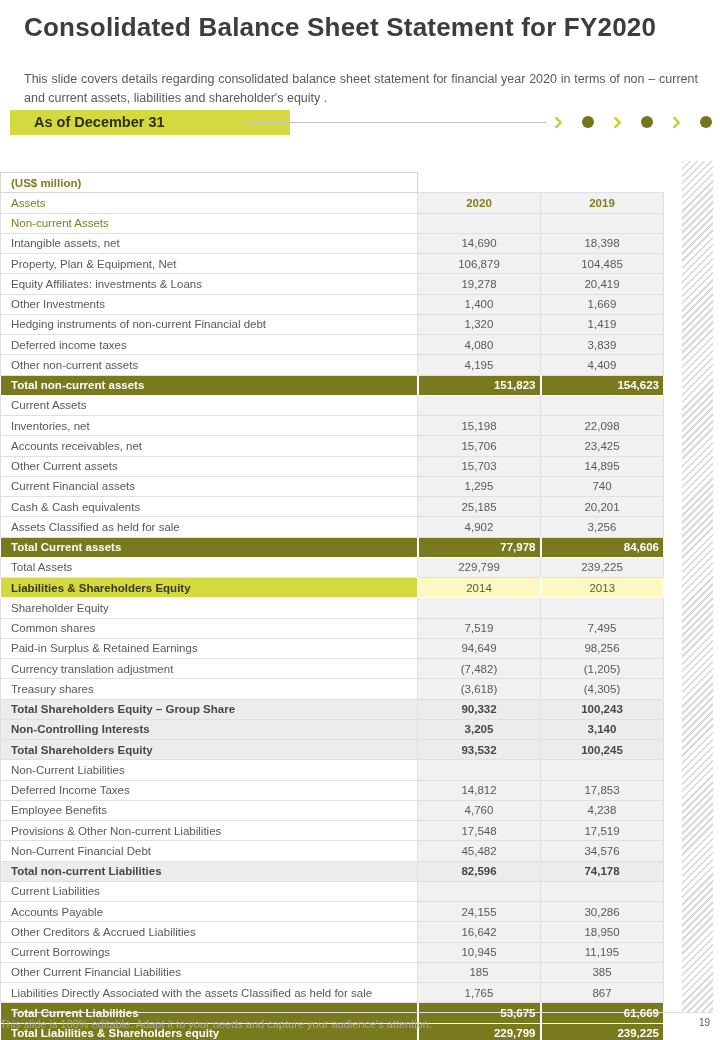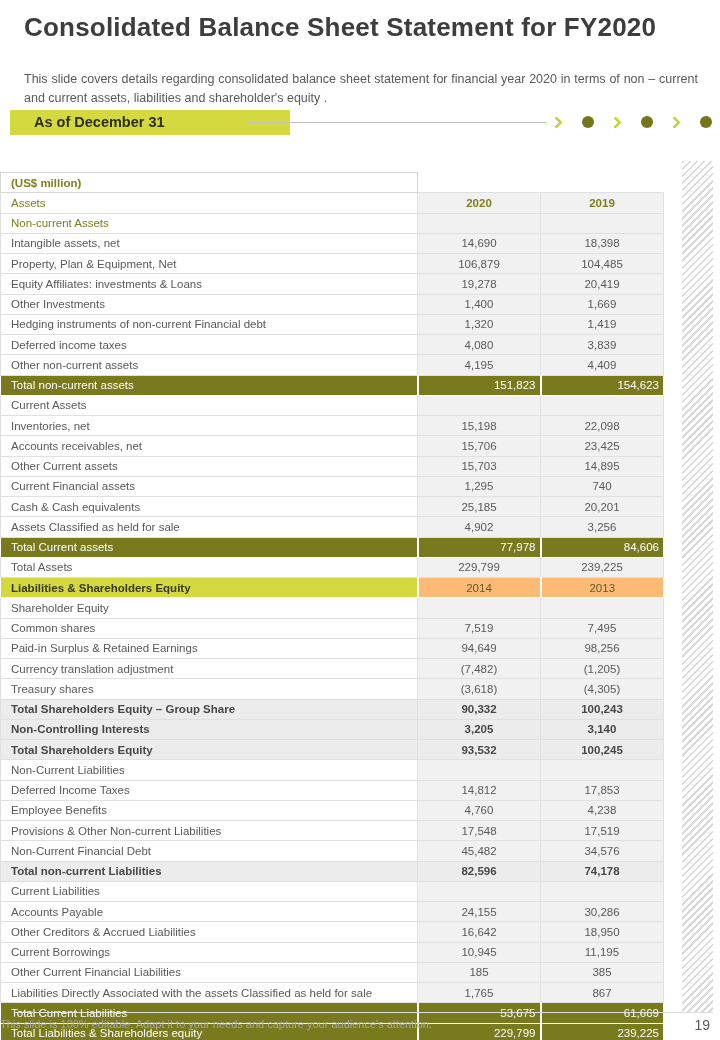--- a/index.html
+++ b/index.html
@@ -47,43 +47,43 @@
     border:1px solid #e0e0e0;
     height:20.26px; padding:0 4px 0 10px;
     font-size:11.5px; color:#595959;
     overflow:hidden; white-space:nowrap;
   }
   table.bs td.val { text-align:center; background:#f1f1f1; padding:0 4px; }
   tr.unit td.label { color:#7e7e1e; font-weight:bold; border:1px solid #d6d6d6; }
   tr.unit td.val-empty { border:none; background:#ffffff; }
   tr.header-olive td.label, tr.olive td.label { color:#7e7e1e; font-weight:normal; }
   tr.header-olive td.val { color:#7e7e1e; font-weight:bold; }
-  tr.total-dark td { background:#797a1e; color:#ffffff; font-weight:normal; border-color:#ffffff; }
+  tr.total-dark td { background:#797a1e; color:#ffffff; font-weight:bold; border-color:#ffffff; }
   tr.total-dark td.val { background:#797a1e; border-left:2px solid #ffffff;text-align:right; }
   tr.highlight td { background:#d3d93f; color:#5a5a3a; border-color:#ffffff; }
   tr.highlight td.label { font-weight:bold; color:#38381c; }
-  tr.highlight td.val { background:#fdba74; border-left:2px solid #ffffff; }
+  tr.highlight td.val { background:#fef9c3; border-left:2px solid #ffffff; }
   tr.bold-gray td { background:#ececec; font-weight:bold; color:#474747; }
   tr.bold-gray td.val { background:#ececec; }
 
   .hatch {
     position:absolute; left:682px; top:160.5px; width:31px; height:851px;
     background:repeating-linear-gradient(135deg,#d9d9d9 0,#d9d9d9 1.8px,#ffffff 1.8px,#ffffff 5px);
   }
   .footer-line {
     position:absolute; left:14px; top:1012px; width:699px; height:0;
     border-top:1px solid #dedede;
   }
   .footer-note {
     position:absolute; left:0; top:1018px; width:100%;
     text-align:left; font-size:11px; color:#a8a8a8;
   }
   .page-number {
     position:absolute; right:10px; top:1017px;
-    font-size:14px; color:#595959;
+    font-size:10px; color:#595959;
   }
 </style>
 </head>
 <body>
 
 <div class="title">Consolidated Balance Sheet Statement for FY2020</div>
 
 <div class="subtitle">This slide covers details regarding consolidated balance sheet statement for financial year 2020 in terms of non – current and current assets, liabilities and shareholder's equity .</div>
 
 <div class="section-band">As of December 31</div>

